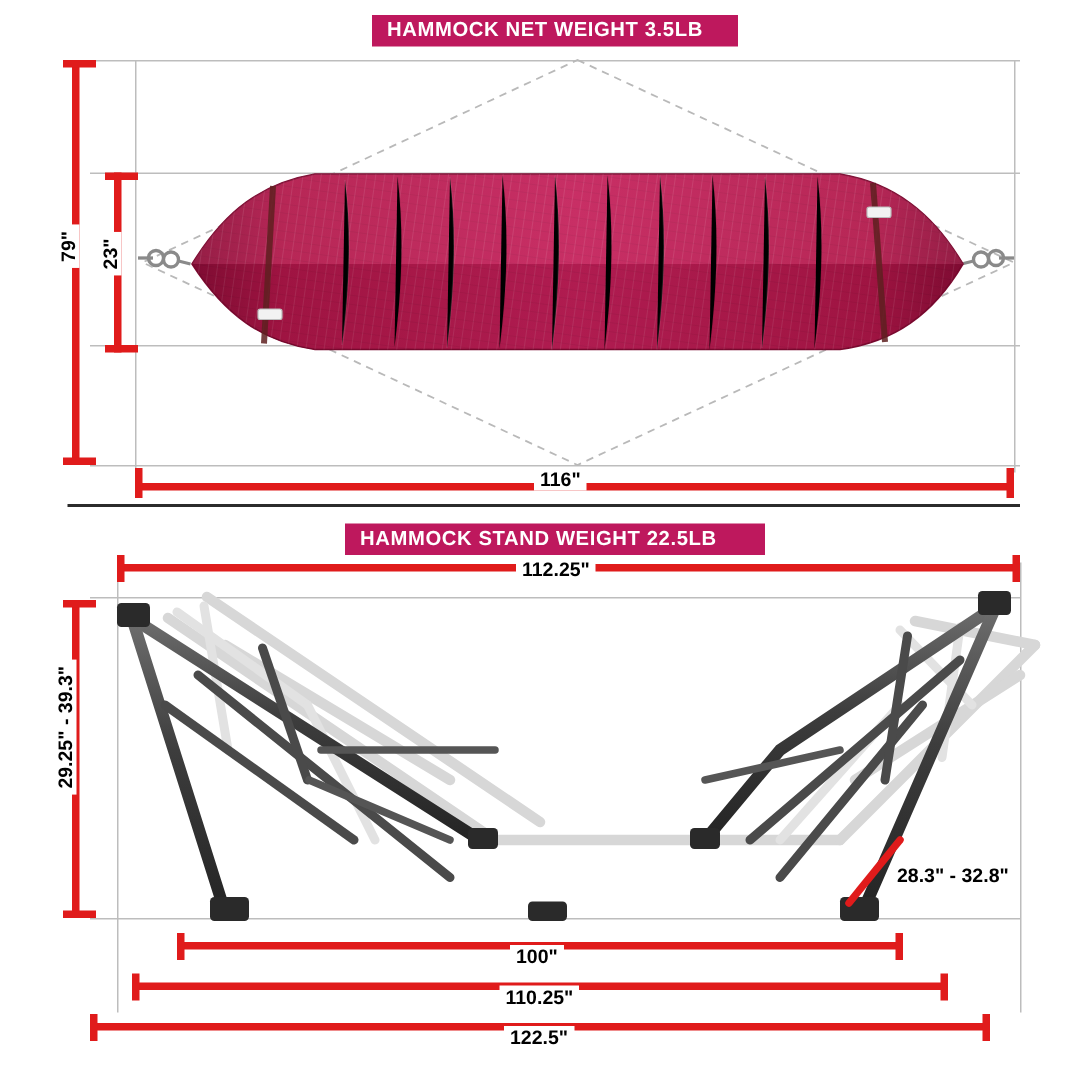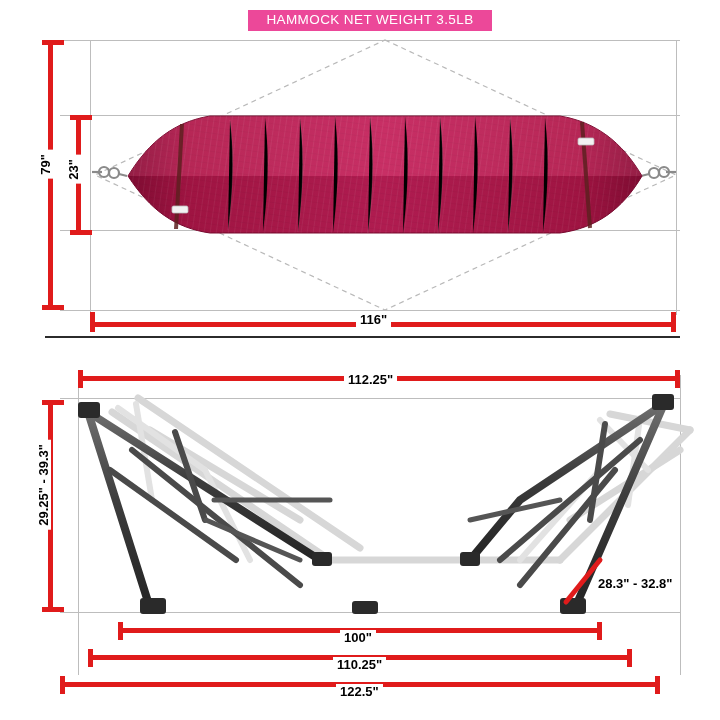--- a/index.html
+++ b/index.html
@@ -16,25 +16,25 @@
   }
   #stage {
     position: relative;
     width: 720px;
     height: 720px;
     background: #ffffff;
   }
 
   .title-chip {
     position: absolute;
-    background: #ec4899;
+    background: #be185d;
     color: #ffffff;
-    font-weight: normal;
+    font-weight: bold;
     letter-spacing: 0.4px;
-    text-align: center;
+    text-align: left;
     white-space: nowrap;
     padding: 3px 10px 4px 10px;
     font-size: 13.5px;
     line-height: 14px;
     z-index: 40;
   }
 
   .red-bar {
     position: absolute;
     background: #e01b1b;
@@ -180,20 +180,21 @@
   <div class="red-bar h" style="left:90px; top:322px; width:586px;"></div>
   <div class="red-bar v" style="left:90px; top:312px; height:20px;"></div>
   <div class="red-bar v" style="left:671px; top:312px; height:20px;"></div>
 
   <div class="dim-label vert" style="left:38px; top:150px;">79"</div>
   <div class="dim-label vert" style="left:66px; top:155px;">23"</div>
   <div class="dim-label" style="left:356px; top:312px;">116"</div>
 
   <div class="sep-line" style="left:45px; top:336px; width:635px;"></div>
 
+  <div class="title-chip" style="left:230px; top:349px; width:260px;">HAMMOCK STAND WEIGHT 22.5LB</div>
 
   <div class="guide h" style="left:60px; top:398px; width:620px;"></div>
   <div class="guide h" style="left:60px; top:612px; width:620px;"></div>
   <div class="guide v" style="left:78px; top:375px; height:300px;"></div>
   <div class="guide v" style="left:680px; top:375px; height:300px;"></div>
 
   <svg class="svg-layer" width="720" height="720" style="top:0;">
     <defs>
       <linearGradient id="tube" x1="0" y1="0" x2="0" y2="1">
         <stop offset="0%" stop-color="#6e6e6e"></stop>

